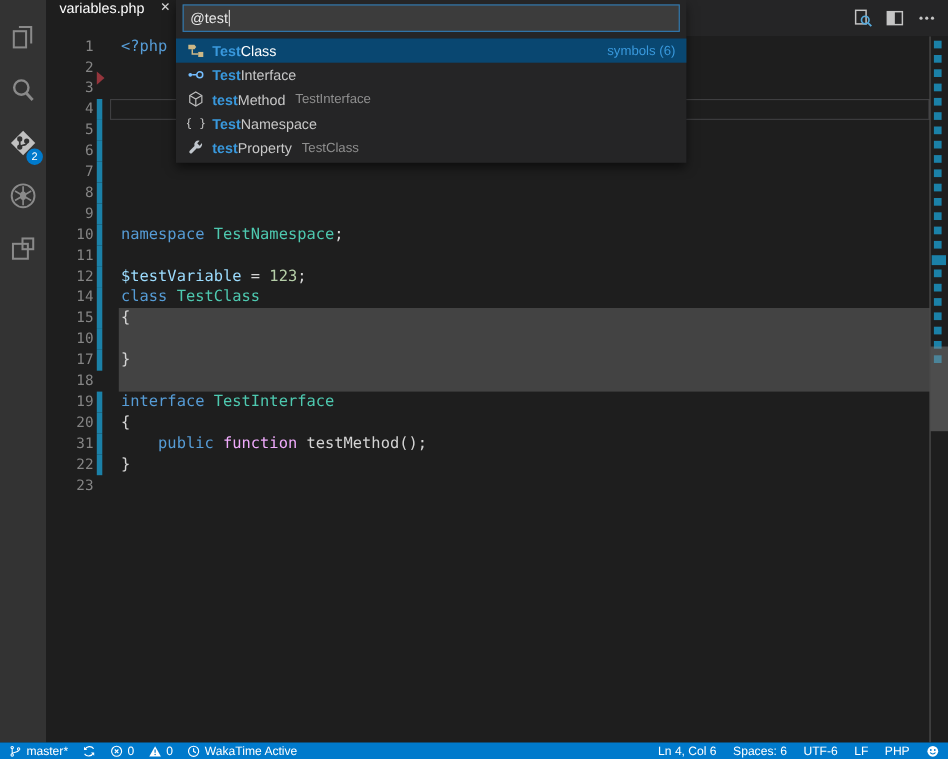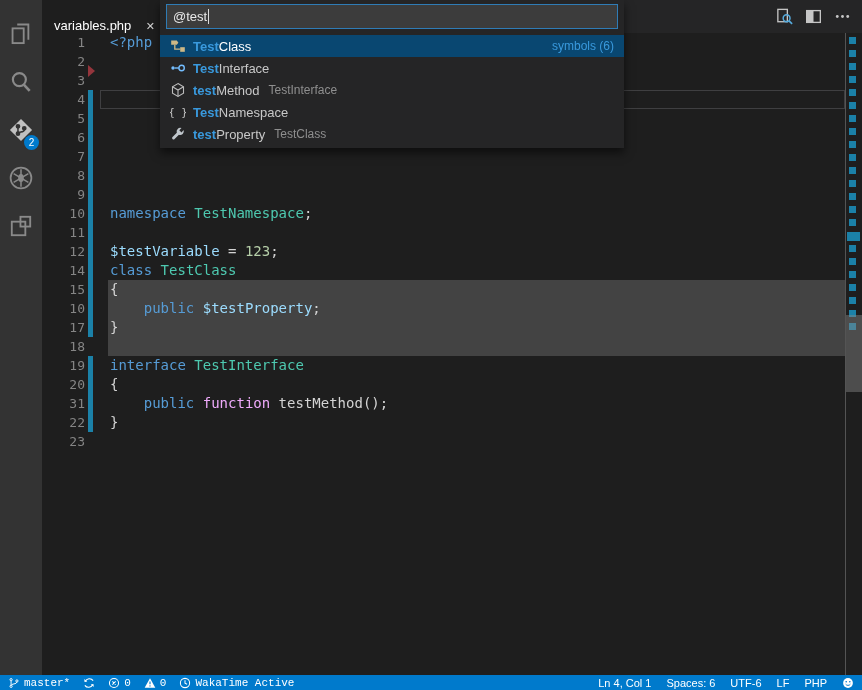--- a/index.html
+++ b/index.html
@@ -9,21 +9,21 @@
   
   .activity-bar{position:absolute;left:0;top:0;width:42px;bottom:15px;background:#333333;padding-top:10px;box-sizing:border-box;}
   .ab-item{position:relative;width:42px;height:48px;display:flex;align-items:center;justify-content:center;}
   .ab-icon svg{width:26px;height:26px;display:block;}
   .ab-badge{position:absolute;right:3px;bottom:4px;width:15px;height:15px;border-radius:50%;
             background:#007acc;color:#fff;font-size:10px;line-height:15px;text-align:center;}
 
   
   .editor-group{position:absolute;left:42px;top:0;right:0;bottom:15px;}
   .tab-bar{position:absolute;top:0;left:0;right:0;height:33px;background:#252526;}
-  .tab{position:absolute;left:0;top:0;width:121px;height:33px;background:#1e1e1e;display:flex;align-items:flex-end;
+  .tab{position:absolute;left:0;top:0;width:121px;height:33px;background:#1e1e1e;display:flex;align-items:flex-start;
        padding:0 8px 0 12px;box-sizing:border-box;color:#ffffff;font-size:13px;}
   .tab-label{flex:1;white-space:nowrap;}
   .tab-close{color:#d4d4d4;font-size:11px;margin-left:6px;cursor:pointer;}
   .tab-actions{position:absolute;right:5px;top:0;height:33px;display:flex;align-items:center;}
   .ta-btn{width:29px;height:27px;display:flex;align-items:center;justify-content:center;}
   .ta-btn svg{width:19px;height:19px;display:block;}
 
   .editor{position:absolute;top:33px;left:0;right:0;bottom:0;background:#1e1e1e;overflow:hidden;}
   .range-highlight{position:absolute;left:66px;right:17px;background:rgba(255,255,255,0.17);z-index:0;}
   .current-line-box{position:absolute;left:58px;right:17px;height:19px;border:1px solid #3f3f41;box-sizing:border-box;z-index:0;}
@@ -52,21 +52,21 @@
   .sym svg{width:16px;height:16px;display:block;}
   .qo-match{color:#3999dd;font-weight:bold;}
   .qo-desc{color:#8f8f8f;margin-left:9px;font-size:12px;}
   .qo-badge{position:absolute;right:10px;color:#3999dd;font-size:12px;}
 
   
   .status-bar{position:absolute;left:0;right:0;bottom:0;height:15px;background:#007acc;color:#ffffff;font-size:11px;
               display:flex;align-items:center;justify-content:space-between;padding:0 8px;box-sizing:border-box;}
   .sb-group{display:flex;align-items:center;height:15px;}
   .sb-item{display:flex;align-items:center;white-space:nowrap;cursor:pointer;}
-  .sb-group.left .sb-item{margin-right:13px;font-family:Liberation Mono, monospace;}
+  .sb-group.left .sb-item{margin-right:13px;}
   .sb-group.right .sb-item{margin-left:15px;}
   .sb-item svg{width:12px;height:12px;margin-right:4px;display:block;}
   .sb-item.no-label svg{margin-right:0;}
 </style>
 </head>
 <body>
 
 <div class="app">
 
   <div class="activity-bar" id="activity-items">
@@ -228,21 +228,20 @@
             <span class="txt"><span style="color:#569CD6">class</span><span style="color:#D4D4D4"> </span><span style="color:#4EC9B0">TestClass</span></span>
           </div>
           <div class="code-line">
             <span class="ln">15</span>
             <span class="diff" style="background:#1B81A8"></span>
             <span class="txt"><span style="color:#D4D4D4">{</span></span>
           </div>
           <div class="code-line">
             <span class="ln">10</span>
             <span class="diff" style="background:#1B81A8"></span>
-            <span class="txt"><span style="color:#D4D4D4">    </span><span style="color:#569CD6">public</span><span style="color:#D4D4D4"> </span><span style="color:#9CDCFE">$testProperty</span><span style="color:#D4D4D4">;</span></span>
           </div>
           <div class="code-line">
             <span class="ln">17</span>
             <span class="diff" style="background:#1B81A8"></span>
             <span class="txt"><span style="color:#D4D4D4">}</span></span>
           </div>
           <div class="code-line">
             <span class="ln">18</span>
             <span class="diff" style=""></span>
             <span class="txt"></span>
@@ -415,21 +414,21 @@
             <svg viewBox="0 0 14 14">
               <circle cx="7" cy="7" r="5.4" fill="none" stroke="#ffffff" stroke-width="1.2"></circle>
               <path d="M7 3.8V7.2l2.4 1.2" fill="none" stroke="#ffffff" stroke-width="1.2"></path>
             </svg>
           </span>
           <span>WakaTime Active</span>
         </div>
       </div>
     <div class="sb-group right" id="sb-right">
         <div class="sb-item">
-          <span>Ln 4, Col 1</span>
+          <span>Ln 4, Col 6</span>
         </div>
         <div class="sb-item">
           <span>Spaces: 6</span>
         </div>
         <div class="sb-item">
           <span>UTF-6</span>
         </div>
         <div class="sb-item">
           <span>LF</span>
         </div>

